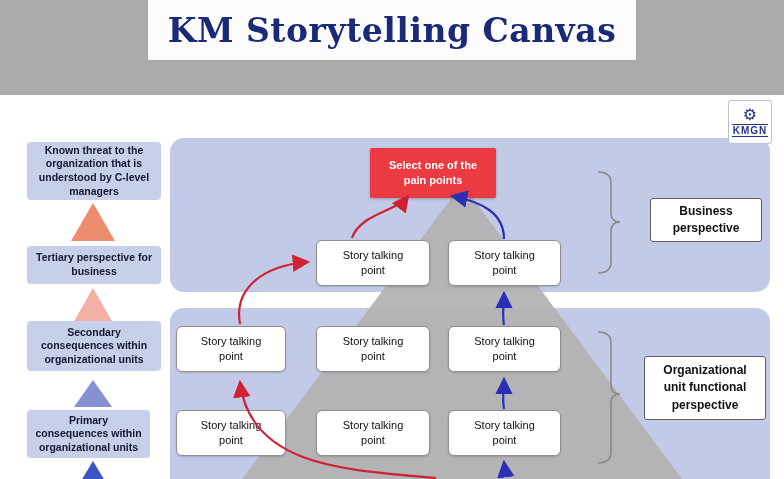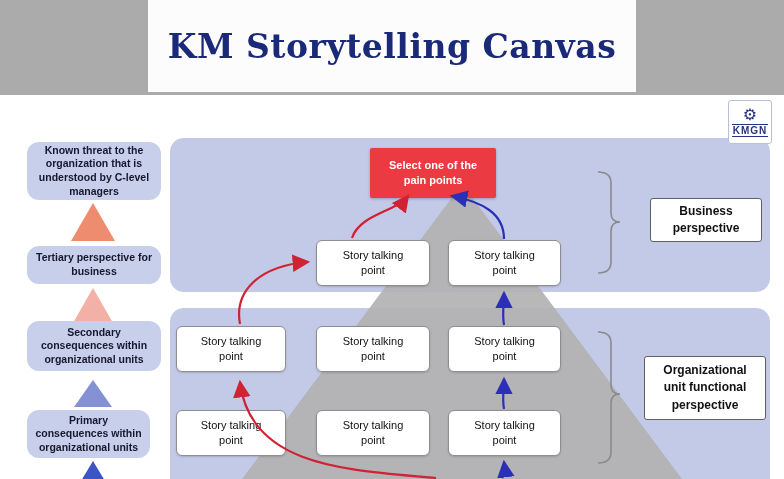--- a/index.html
+++ b/index.html
@@ -5,38 +5,38 @@
   html,body{margin:0;padding:0;background:#fff;}
   #stage{
     position:relative;width:784px;height:479px;overflow:hidden;
     font-family:"Liberation Sans",sans-serif;background:#fff;
   }
   .abs{position:absolute;}
   .center{display:flex;align-items:center;justify-content:center;text-align:center;}
 
   
   .header-bar{left:0;top:0;width:784px;height:95px;background:#ababab;z-index:1;}
-  .header-white{left:148px;top:0;width:488px;height:92px;background:#fcfcfc;z-index:2;}
+  .header-white{left:148px;top:0;width:488px;height:60px;background:#fcfcfc;z-index:2;}
   .title{
     font-family:"DejaVu Serif","Liberation Serif",serif;
     font-weight:bold;font-size:33px;color:#1b2a78;letter-spacing:0.5px;
   }
 
   
   .band{background:#c3cae8;border-radius:14px;z-index:1;}
   .band1{left:170px;top:138px;width:600px;height:154px;}
   .band2{left:170px;top:308px;width:600px;height:200px;}
 
   
   #pyramid-svg{left:0;top:0;z-index:2;pointer-events:none;}
   #overlay-svg{left:0;top:0;z-index:6;pointer-events:none;}
 
   
   .lbox{
-    background:#c7cfeb;border-radius:12px;z-index:3;
+    background:#c7cfeb;border-radius:4px;z-index:3;
     font-size:10.5px;font-weight:600;color:#15182e;line-height:1.3;
     padding:3px 5px;box-sizing:border-box;
   }
   .tri{width:0;height:0;z-index:3;}
   .tri1{left:71px;top:203px;border-left:22px solid transparent;border-right:22px solid transparent;border-bottom:38px solid #ee8c70;}
   .tri2{left:73px;top:288px;border-left:20px solid transparent;border-right:20px solid transparent;border-bottom:35px solid #f3b0a6;}
   .tri3{left:74px;top:380px;border-left:19px solid transparent;border-right:19px solid transparent;border-bottom:27px solid #8491d3;}
   .tri4{left:69px;top:461px;border-left:24px solid transparent;border-right:24px solid transparent;border-bottom:40px solid #3b55c4;}
 
   

